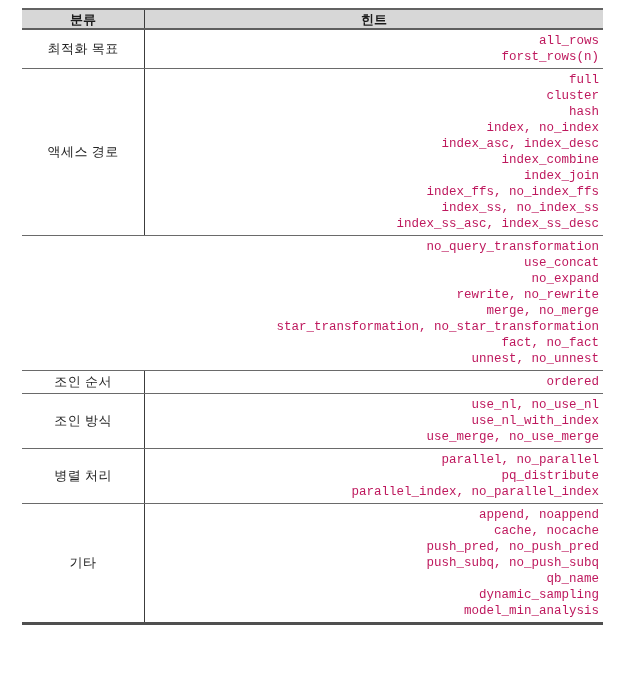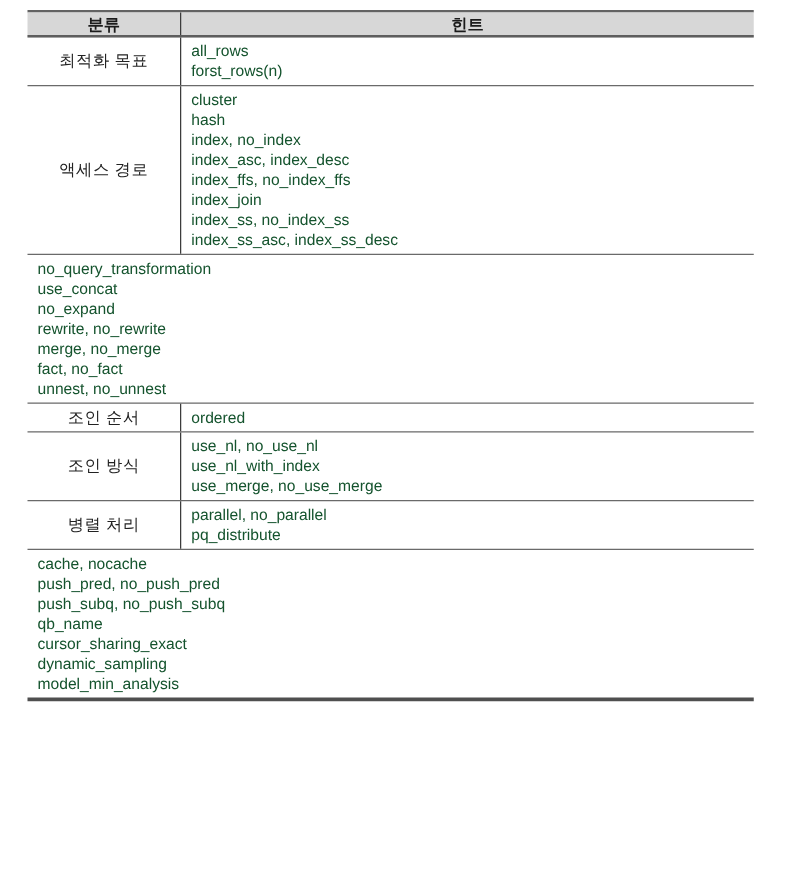--- a/index.html
+++ b/index.html
@@ -65,25 +65,26 @@
     font-size: 13px;
     color: #222222;
     letter-spacing: 0.5px;
     text-align: center;
   }
   .hint-cell {
     flex: 1;
     padding: 3px 4px 3px 8px;
   }
   .hint-line {
-    font-family: Liberation Sans, sans-serif;
+    font-family: Liberation Mono, monospace;
     font-size: 12.5px;
     line-height: 16px;
-    color: #14532d;
+    color: #be185d;
     white-space: pre;
+    text-align: right;
   }
 </style>
 </head>
 <body>
 
 <div class="page">
   <div class="tbl">
     <div class="header-row">
       <div class="header-cell cat">분류</div>
       <div class="header-cell hint">힌트</div>
@@ -92,37 +93,40 @@
         <div class="row">
           <div class="cat-cell">최적화 목표</div>
           <div class="hint-cell">
             <div class="hint-line">all_rows</div>
             <div class="hint-line">forst_rows(n)</div>
           </div>
         </div>
         <div class="row">
           <div class="cat-cell">액세스 경로</div>
           <div class="hint-cell">
+            <div class="hint-line">full</div>
             <div class="hint-line">cluster</div>
             <div class="hint-line">hash</div>
             <div class="hint-line">index, no_index</div>
             <div class="hint-line">index_asc, index_desc</div>
+            <div class="hint-line">index_combine</div>
+            <div class="hint-line">index_join</div>
             <div class="hint-line">index_ffs, no_index_ffs</div>
-            <div class="hint-line">index_join</div>
             <div class="hint-line">index_ss, no_index_ss</div>
             <div class="hint-line">index_ss_asc, index_ss_desc</div>
           </div>
         </div>
         <div class="row">
           <div class="hint-cell">
             <div class="hint-line">no_query_transformation</div>
             <div class="hint-line">use_concat</div>
             <div class="hint-line">no_expand</div>
             <div class="hint-line">rewrite, no_rewrite</div>
             <div class="hint-line">merge, no_merge</div>
+            <div class="hint-line">star_transformation, no_star_transformation</div>
             <div class="hint-line">fact, no_fact</div>
             <div class="hint-line">unnest, no_unnest</div>
           </div>
         </div>
         <div class="row">
           <div class="cat-cell">조인 순서</div>
           <div class="hint-cell">
             <div class="hint-line">ordered</div>
           </div>
         </div>
@@ -132,28 +136,30 @@
             <div class="hint-line">use_nl, no_use_nl</div>
             <div class="hint-line">use_nl_with_index</div>
             <div class="hint-line">use_merge, no_use_merge</div>
           </div>
         </div>
         <div class="row">
           <div class="cat-cell">병렬 처리</div>
           <div class="hint-cell">
             <div class="hint-line">parallel, no_parallel</div>
             <div class="hint-line">pq_distribute</div>
+            <div class="hint-line">parallel_index, no_parallel_index</div>
           </div>
         </div>
         <div class="row">
+          <div class="cat-cell">기타</div>
           <div class="hint-cell">
+            <div class="hint-line">append, noappend</div>
             <div class="hint-line">cache, nocache</div>
             <div class="hint-line">push_pred, no_push_pred</div>
             <div class="hint-line">push_subq, no_push_subq</div>
             <div class="hint-line">qb_name</div>
-            <div class="hint-line">cursor_sharing_exact</div>
             <div class="hint-line">dynamic_sampling</div>
             <div class="hint-line">model_min_analysis</div>
           </div>
         </div>
       </div>
   </div>
 </div>
 
 </body></html>

